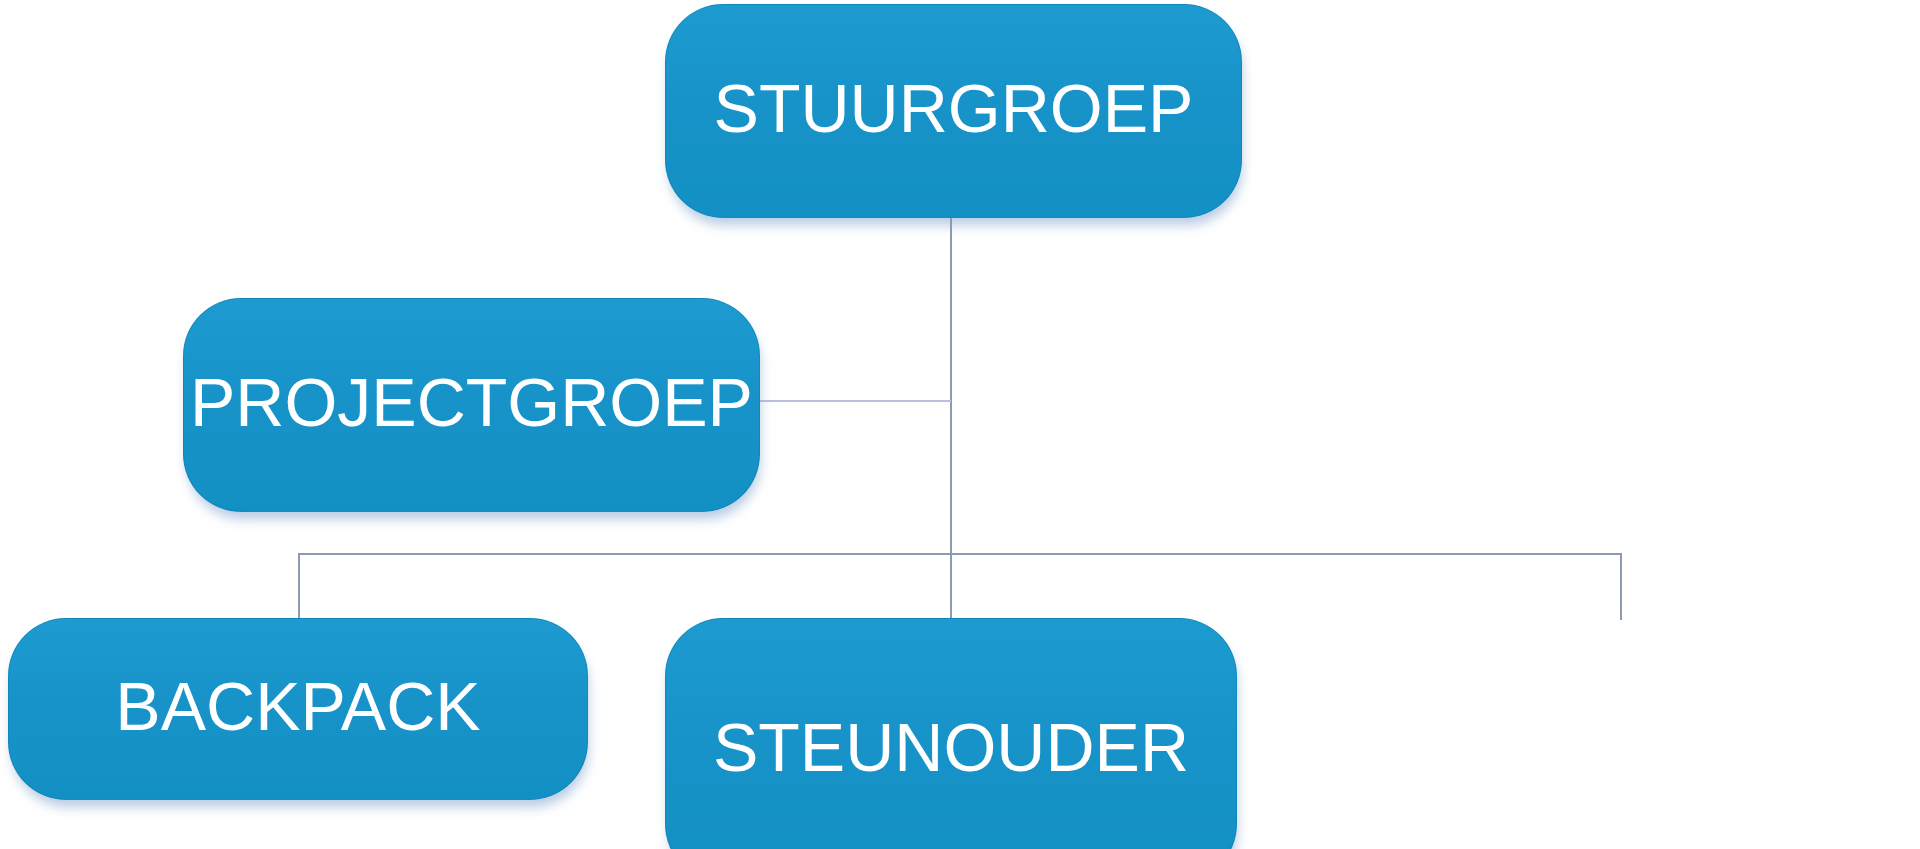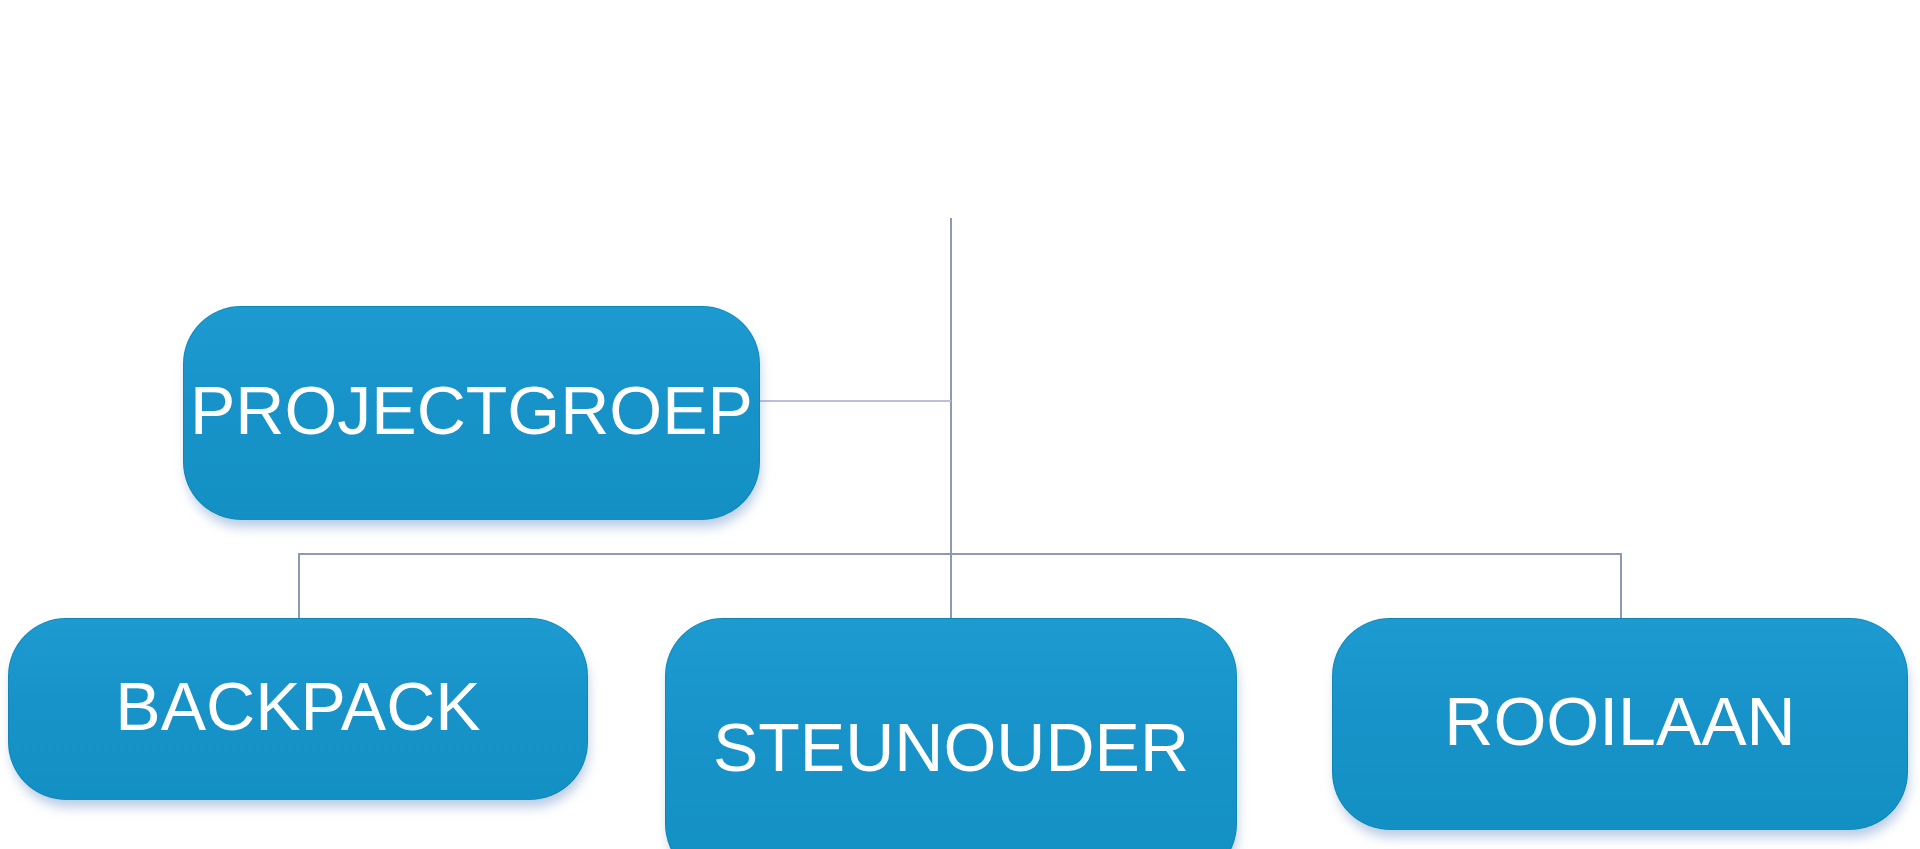--- a/index.html
+++ b/index.html
@@ -41,46 +41,46 @@
   .node-label {
     color: #ffffff;
     font-size: 68px;
     font-weight: 400;
     letter-spacing: 0px;
     white-space: nowrap;
     line-height: 1;
     padding-bottom: 6px;
   }
   .node-stuurgroep   { left: 665px;  top: 4px;   width: 577px; height: 214px; }
-  .node-projectgroep { left: 183px;  top: 306px; width: 577px; height: 214px; }
+  .node-projectgroep { left: 183px;  top: 298px; width: 577px; height: 214px; }
   .node-backpack     { left: 8px;    top: 618px; width: 580px; height: 182px; }
   .node-steunouder   { left: 665px;  top: 618px; width: 572px; height: 264px; }
   .node-rooilaan     { left: 1332px; top: 618px; width: 576px; height: 212px; }
 </style>
 </head>
 <body>
 
 <div class="canvas">
 
   <div class="edge edge-main-v"></div>
   <div class="edge light edge-project-h"></div>
   <div class="edge edge-tbar-h"></div>
   <div class="edge edge-left-v"></div>
   <div class="edge edge-right-v"></div>
 
+  <div class="node node-stuurgroep">
+    <span class="node-label">STUURGROEP</span>
+  </div>
 
   <div class="node node-projectgroep">
     <span class="node-label">PROJECTGROEP</span>
   </div>
 
   <div class="node node-backpack">
     <span class="node-label">BACKPACK</span>
   </div>
 
   <div class="node node-steunouder">
     <span class="node-label">STEUNOUDER</span>
   </div>
 
-  <div class="node node-rooilaan">
-    <span class="node-label">ROOILAAN</span>
-  </div>
 
 </div>
 
 </body></html>

